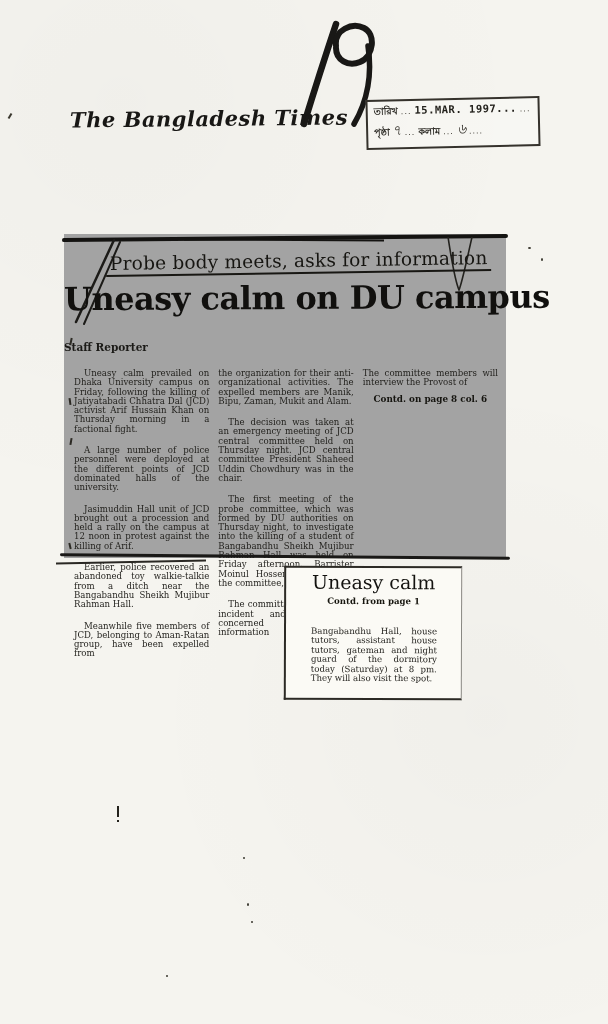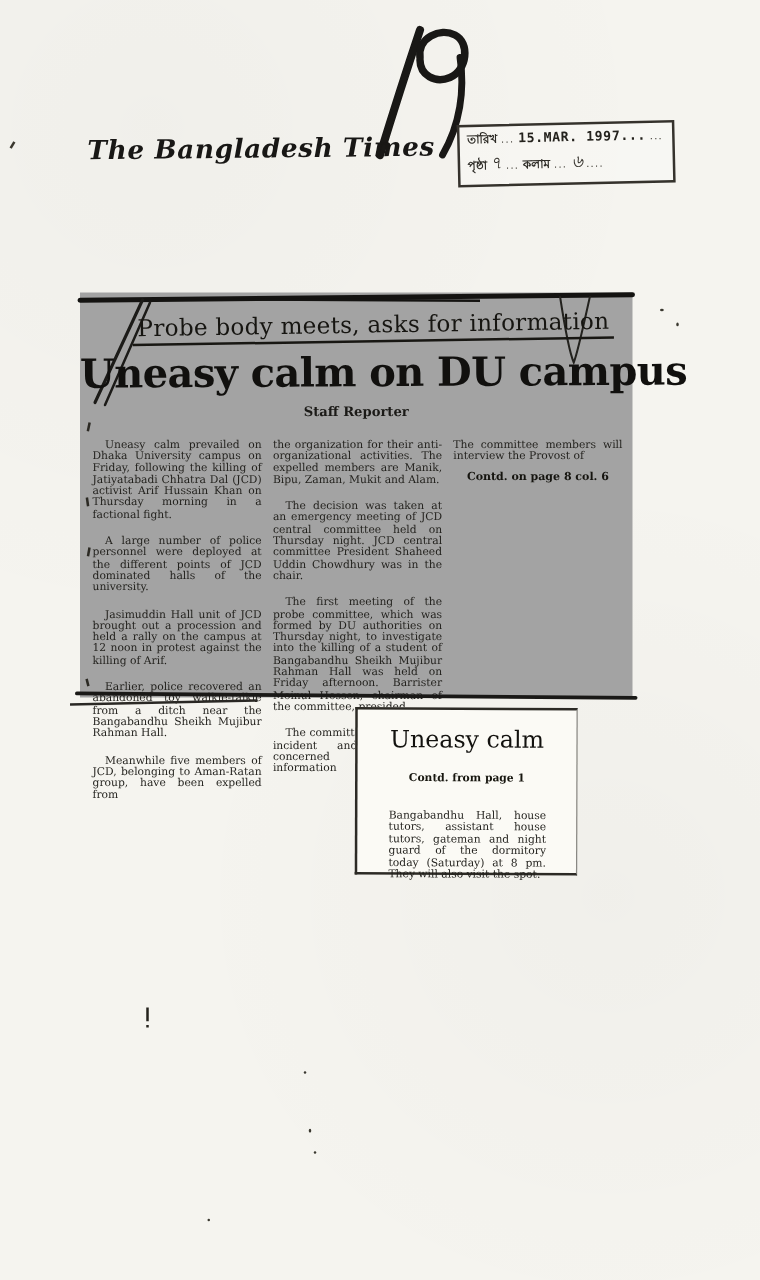--- a/index.html
+++ b/index.html
@@ -80,24 +80,23 @@
   .headline {
     font-family:"DejaVu Serif", serif;
     font-weight:700; font-size:32px; letter-spacing:-0.5px;
     color:#11100e;
     text-align:center;
     margin-top:5px;
     transform:rotate(-0.3deg);
     white-space:nowrap;
   }
   .byline {
-    text-align:center;
     font-family:"DejaVu Serif", serif;
     font-weight:700; font-size:10.5px;
-    margin-top:7px; color:#1b1a17;
+    margin-top:24px; color:#1b1a17;
   }
   .cols {
     display:flex; gap:9px;
     padding:4px 8px 0 10px;
   }
   .col {
     flex:1;
     font-family:"DejaVu Serif", serif;
     font-size:8.6px; line-height:9.3px;
     text-align:justify;
@@ -116,26 +115,26 @@
   .clip-cont {
     position:absolute; left:284px; top:566px; width:178px; height:134px;
     background:#fbfaf5;
     border:2px solid #2c2a25;
     border-right:1.5px solid rgba(44,42,37,0.55);
     transform:rotate(0.2deg);
   }
   .cont-title {
     font-family:"DejaVu Serif", serif;
     font-size:19px; font-weight:500; color:#13120f;
-    text-align:center; margin-top:13px;
+    text-align:center; margin-top:3px;
   }
   .cont-sub {
     font-family:"DejaVu Serif", serif;
     font-weight:700; font-size:8.6px;
-    text-align:center; margin-top:15px; color:#17160f;
+    text-align:center; margin-top:3px; color:#17160f;
   }
   .cont-body {
     padding:4px 7px 0 8px;
     font-family:"DejaVu Serif", serif;
     font-size:8.6px; line-height:9.4px;
     text-align:justify; color:#201f1b;
   }
   .cont-body p { margin:17px; }
 
   

